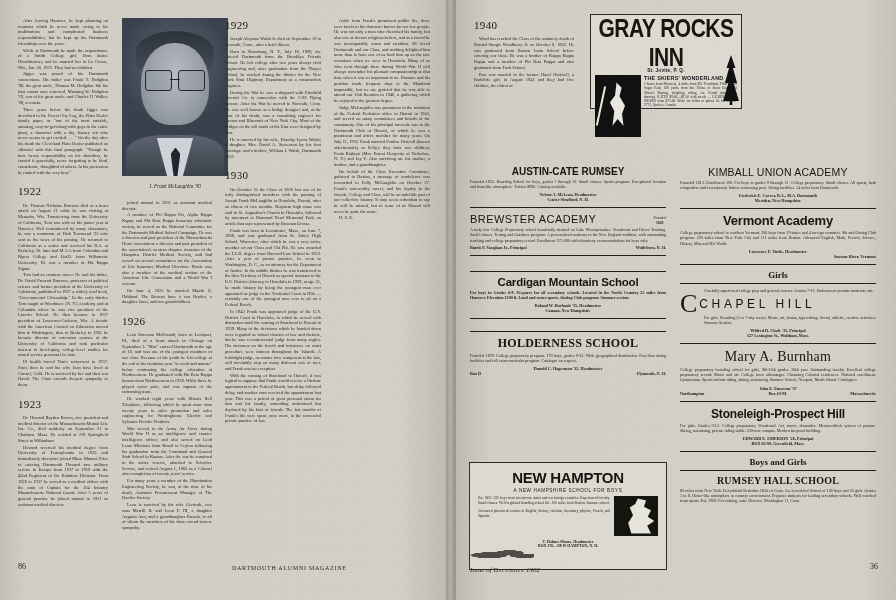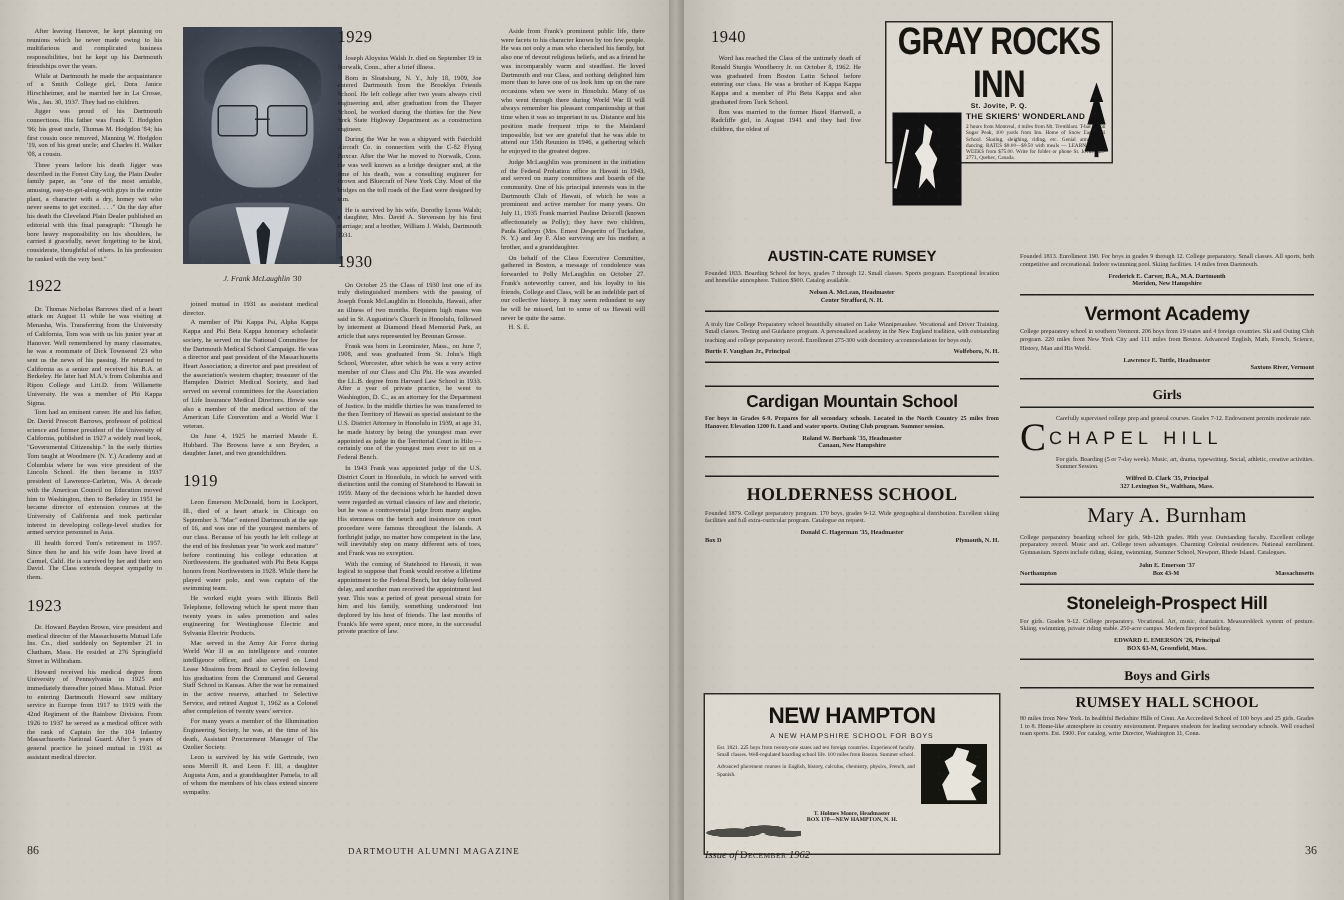--- a/index.html
+++ b/index.html
@@ -154,21 +154,21 @@
         <div class="ph-shirt"></div>
         <div class="ph-tie"></div>
       </div>
     </div>
     <div class="cap" style="position:absolute;left:118px;top:180px;width:114px;">J. Frank McLaughlin '30</div>
 
     <div class="col" style="position:absolute;left:122px;top:200px;width:90px;height:346px;">
       <p>joined mutual in 1931 as assistant medical director.</p>
       <p>A member of Phi Kappa Psi, Alpha Kappa Kappa and Phi Beta Kappa honorary scholastic society, he served on the National Committee for the Dartmouth Medical School Campaign. He was a director and past president of the Massachusetts Heart Association; a director and past president of the association's western chapter; treasurer of the Hampden District Medical Society, and had served on several committees for the Association of Life Insurance Medical Directors. Howie was also a member of the medical section of the American Life Convention and a World War I veteran.</p>
       <p>On June 4, 1925 he married Maude E. Hubbard. The Browns have a son Bryden, a daughter Janet, and two grandchildren.</p>
-      <div class="yr">1919</div>
+      <div class="yr">1926</div>
       <p>Leon Emerson McDonald, born in Lockport, Ill., died of a heart attack in Chicago on September 3. "Mac" entered Dartmouth at the age of 16, and was one of the youngest members of our class. Because of his youth he left college at the end of his freshman year "to work and mature" before continuing his college education at Northwestern. He graduated with Phi Beta Kappa honors from Northwestern in 1928. While there he played water polo, and was captain of the swimming team.</p>
       <p>He worked eight years with Illinois Bell Telephone, following which he spent more than twenty years in sales promotion and sales engineering for Westinghouse Electric and Sylvania Electric Products.</p>
       <p>Mac served in the Army Air Force during World War II as an intelligence and counter intelligence officer, and also served on Lend Lease Missions from Brazil to Ceylon following his graduation from the Command and General Staff School in Kansas. After the war he remained in the active reserve, attached to Selective Service, and retired August 1, 1962 as a Colonel after completion of twenty years' service.</p>
       <p>For many years a member of the Illumination Engineering Society, he was, at the time of his death, Assistant Procurement Manager of The Ozolier Society.</p>
       <p>Leon is survived by his wife Gertrude, two sons Merrill R. and Leon F. III, a daughter Augusta Ann, and a granddaughter Pamela, to all of whom the members of his class extend sincere sympathy.</p>
     </div>
 
     <div class="col" style="position:absolute;left:225px;top:18px;width:96px;height:528px;">
       <div class="yr" style="margin-top:0">1929</div>
       <p>Joseph Aloysius Walsh Jr. died on September 19 in Norwalk, Conn., after a brief illness.</p>
@@ -224,20 +224,27 @@
 
       <div>
         <div class="ad-h-blk" style="font-size:10px;">AUSTIN-CATE RUMSEY</div>
         <div class="adbody" style="margin-top:2px;">Founded 1833. Boarding School for boys, grades 7 through 12. Small classes. Sports program. Exceptional location and homelike atmosphere. Tuition $900. Catalog available.</div>
         <div class="adline" style="margin-top:3px;">Nelson A. McLean, Headmaster</div>
         <div class="adline">Center Strafford, N. H.</div>
         <div class="hrule" style="margin:5px 0;"></div>
       </div>
 
       <div>
+        <div style="display:flex;align-items:flex-end;justify-content:space-between;">
+          <div class="ad-h-light" style="font-size:11px;letter-spacing:.04em;flex:1;text-align:left;">BREWSTER ACADEMY</div>
+          <div style="text-align:center;line-height:1.1;">
+            <div style="font-size:3.6px;">Founded</div>
+            <div style="font-size:3.8px;font-weight:bold;">1820</div>
+          </div>
+        </div>
         <div class="adbody" style="margin-top:2px;">A truly fine College Preparatory school beautifully situated on Lake Winnipesaukee. Vocational and Driver Training. Small classes. Testing and Guidance program. A personalized academy in the New England tradition, with outstanding teaching and college preparatory record. Enrollment 275-300 with dormitory accommodations for boys only.</div>
         <div class="adline split" style="margin-top:2px;">
           <span>Burtis F. Vaughan Jr., Principal</span>
           <span>Wolfeboro, N. H.</span>
         </div>
         <div class="hrule" style="margin:5px 0;"></div>
       </div>
 
       <div style="height:10px"></div>
 
@@ -276,20 +283,21 @@
             <div class="fig"></div>
           </div>
       </div>
       <div class="adline" style="margin-top:4px;font-size:3.9px;">T. Holmes Moore, Headmaster</div>
       <div class="adline" style="font-size:3.9px;">BOX 170—NEW HAMPTON, N. H.</div>
     </div>
 
     <div class="ad-plain" style="left:228px;top:166px;width:196px;">
 
       <div>
+        <div class="ad-h-light" style="font-size:10.5px;letter-spacing:.02em;">KIMBALL UNION ACADEMY</div>
         <div class="adbody" style="margin-top:2px;">Founded 1813. Enrollment 190. For boys in grades 9 through 12. College preparatory. Small classes. All sports, both competitive and recreational. Indoor swimming pool. Skiing facilities. 14 miles from Dartmouth.</div>
         <div class="adline" style="margin-top:3px;">Frederick E. Carver, B.A., M.A. Dartmouth</div>
         <div class="adline">Meriden, New Hampshire</div>
         <div class="hrule" style="margin:5px 0 4px;"></div>
       </div>
 
       <div>
         <div class="ad-h-blk" style="font-size:13px;letter-spacing:-.2px;">Vermont Academy</div>
         <div class="adbody" style="margin-top:2px;">College preparatory school in southern Vermont. 206 boys from 19 states and 4 foreign countries. Ski and Outing Club program. 220 miles from New York City and 111 miles from Boston. Advanced English, Math, French, Science, History, Man and His World.</div>
         <div class="adline" style="margin-top:3px;">Lawrence E. Tuttle, Headmaster</div>

